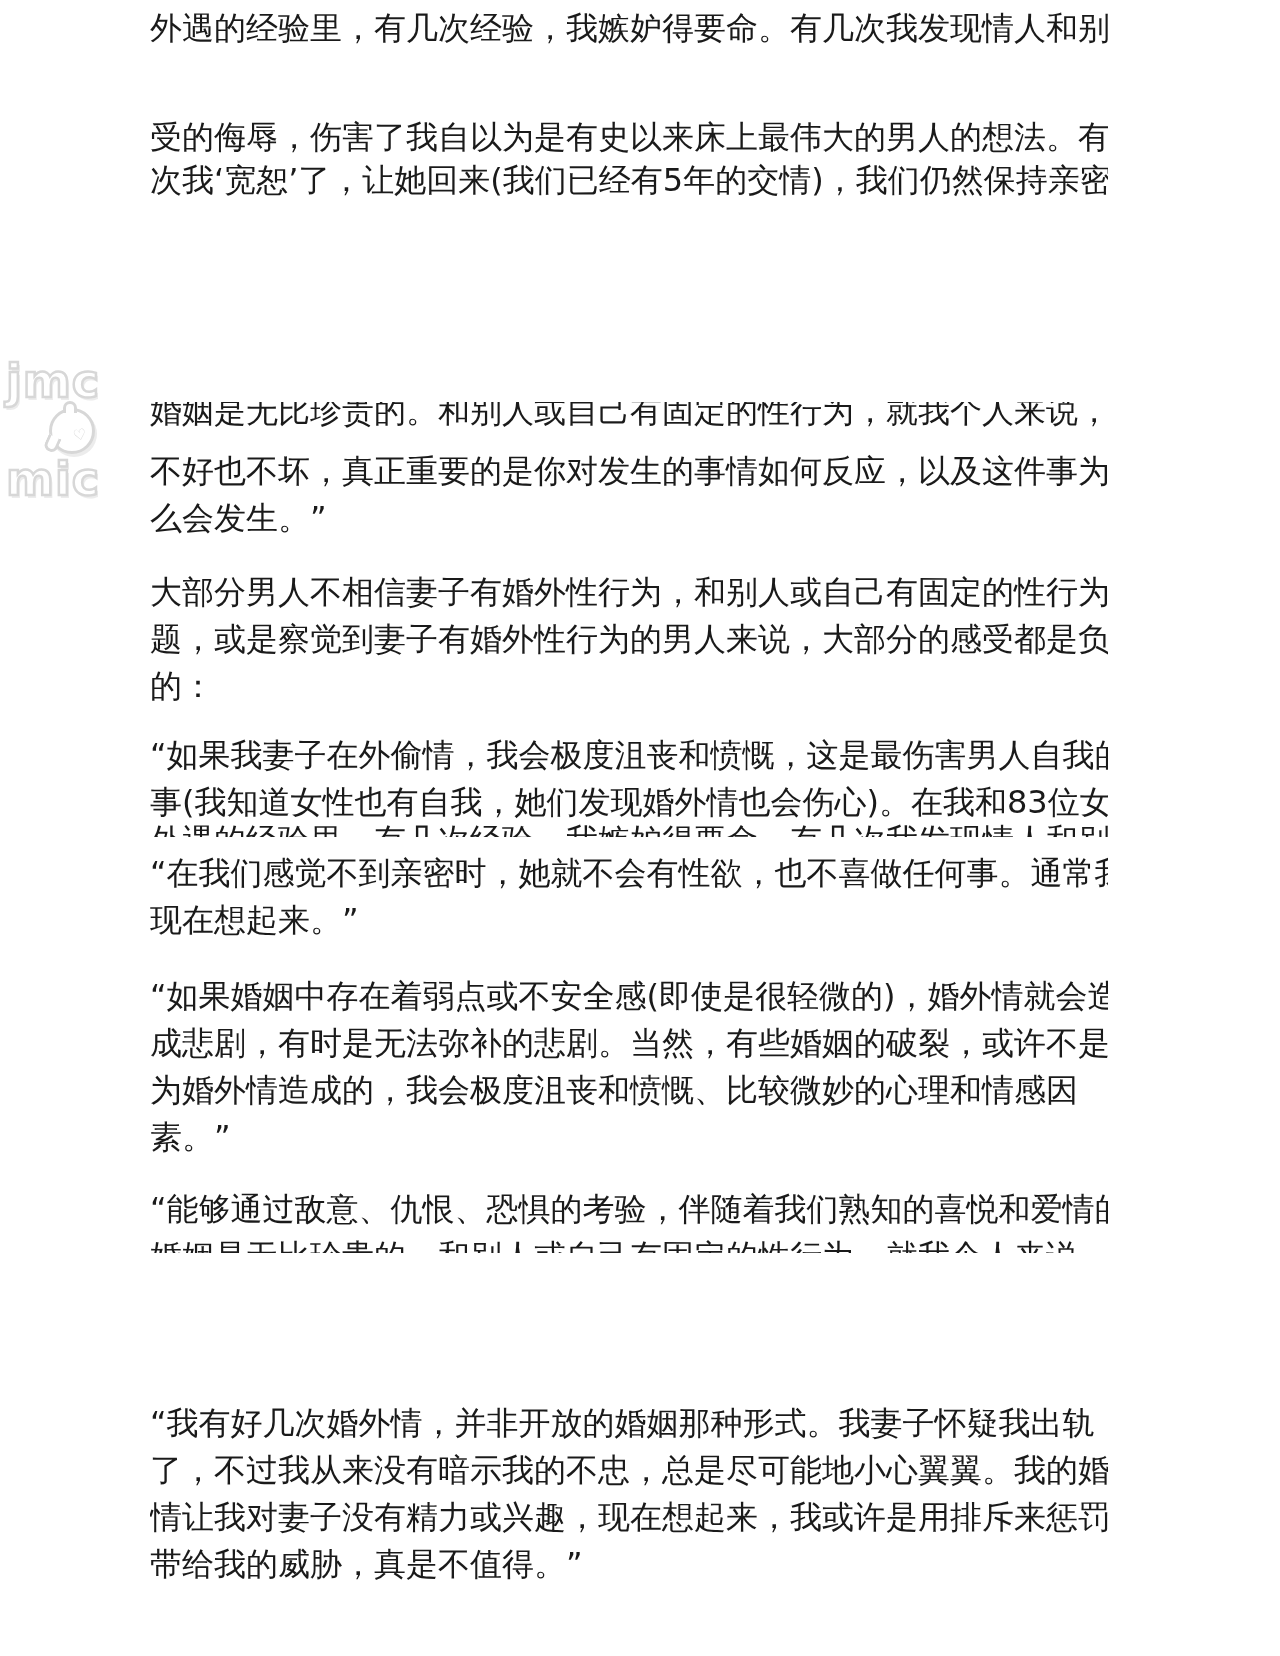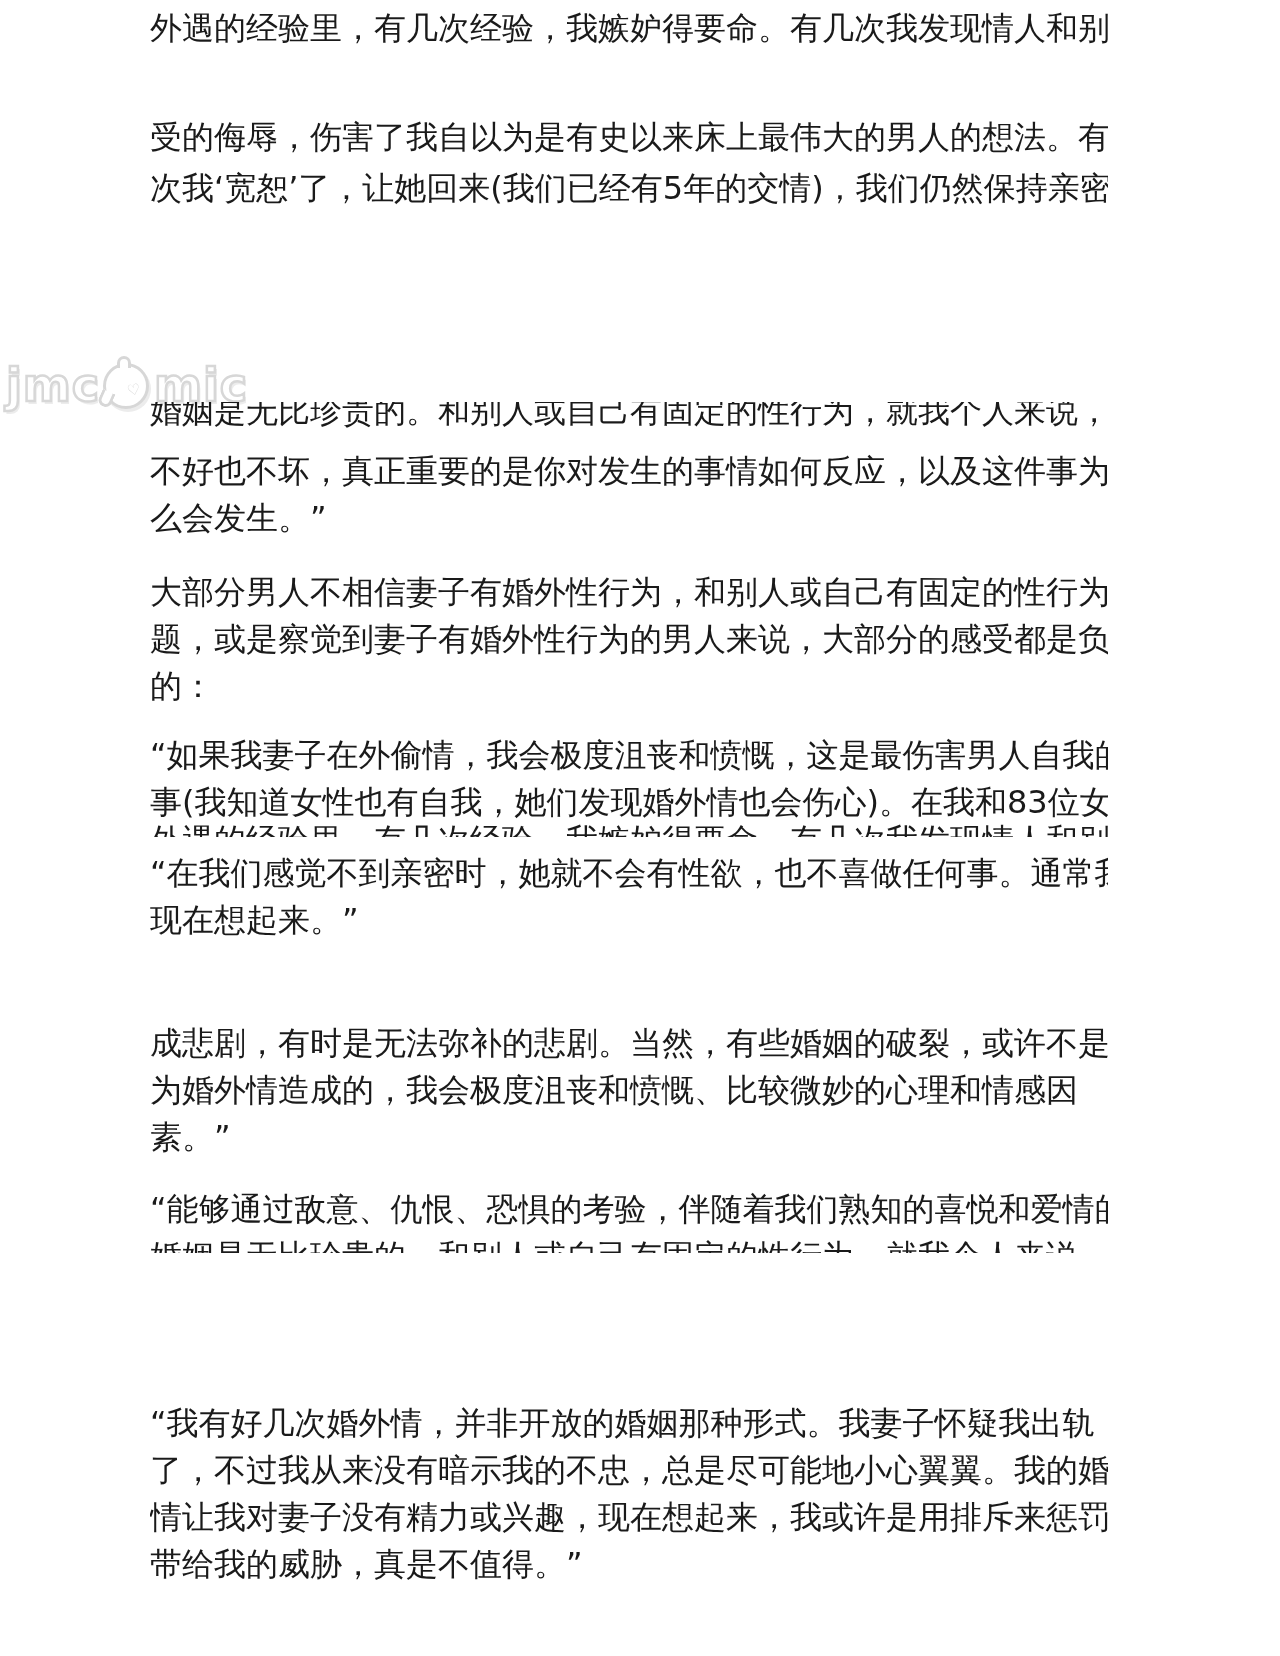--- a/index.html
+++ b/index.html
@@ -42,22 +42,23 @@
     display: block;
     margin-top: 0px;
   }
   
   .watermark {
     position: absolute;
     left: 6px;
     top: 358px;
     height: 54px;
     display: flex;
-    align-items: center;
+    align-items: flex-end;
     user-select: none;
+    flex-direction: column;
   }
   .wm-text {
     font-family: "DejaVu Sans", sans-serif;
     font-weight: 800;
     font-size: 46px;
     line-height: 46px;
     color: #ffffff;
     -webkit-text-stroke: 2.5px #d7d7d7;
     text-shadow: 2px 3px 0 #ececec;
     letter-spacing: 1px;
@@ -113,21 +114,21 @@
   }
 </style>
 </head>
 <body>
 
 <div class="page">
 
   <div class="line" style="top:8px">外遇的经验里，有几次经验，我嫉妒得要命。有几次我发现情人和别的</div>
 
   <div class="line" style="top:117px">受的侮辱，伤害了我自以为是有史以来床上最伟大的男人的想法。有一</div>
-  <div class="line" style="top:168px">次我‘宽恕’了，让她回来(我们已经有5年的交情)，我们仍然保持亲密</div>
+  <div class="line" style="top:160px">次我‘宽恕’了，让她回来(我们已经有5年的交情)，我们仍然保持亲密</div>
 
   <div class="watermark">
     <span class="wm-text">jmc</span>
     <span class="wm-mascot">
       <span class="wm-body"></span>
       <span class="wm-topknot"></span>
       <span class="wm-wing"></span>
       <span class="wm-heart">♡</span>
     </span>
     <span class="wm-text">mic</span>
@@ -145,20 +146,21 @@
 
   <div class="line" style="top:735px">“如果我妻子在外偷情，我会极度沮丧和愤慨，这是最伤害男人自我的</div>
   <div class="line" style="top:782px">事(我知道女性也有自我，她们发现婚外情也会伤心)。在我和83位女人</div>
   <div class="line clip-bottom" style="top:820px">
     <span class="inner">外遇的经验里，有几次经验，我嫉妒得要命。有几次我发现情人和别的</span>
   </div>
 
   <div class="line" style="top:853px">“在我们感觉不到亲密时，她就不会有性欲，也不喜做任何事。通常我</div>
   <div class="line" style="top:900px">现在想起来。”</div>
 
+  <div class="line" style="top:976px">“如果婚姻中存在着弱点或不安全感(即使是很轻微的)，婚外情就会造</div>
   <div class="line" style="top:1023px">成悲剧，有时是无法弥补的悲剧。当然，有些婚姻的破裂，或许不是因</div>
   <div class="line" style="top:1070px">为婚外情造成的，我会极度沮丧和愤慨、比较微妙的心理和情感因</div>
   <div class="line" style="top:1117px">素。”</div>
 
   <div class="line" style="top:1189px">“能够通过敌意、仇恨、恐惧的考验，伴随着我们熟知的喜悦和爱情的</div>
   <div class="line clip-bottom" style="top:1236px">
     <span class="inner">婚姻是无比珍贵的。和别人或自己有固定的性行为，就我个人来说，既</span>
   </div>
 
   <div class="line" style="top:1403px">“我有好几次婚外情，并非开放的婚姻那种形式。我妻子怀疑我出轨</div>

